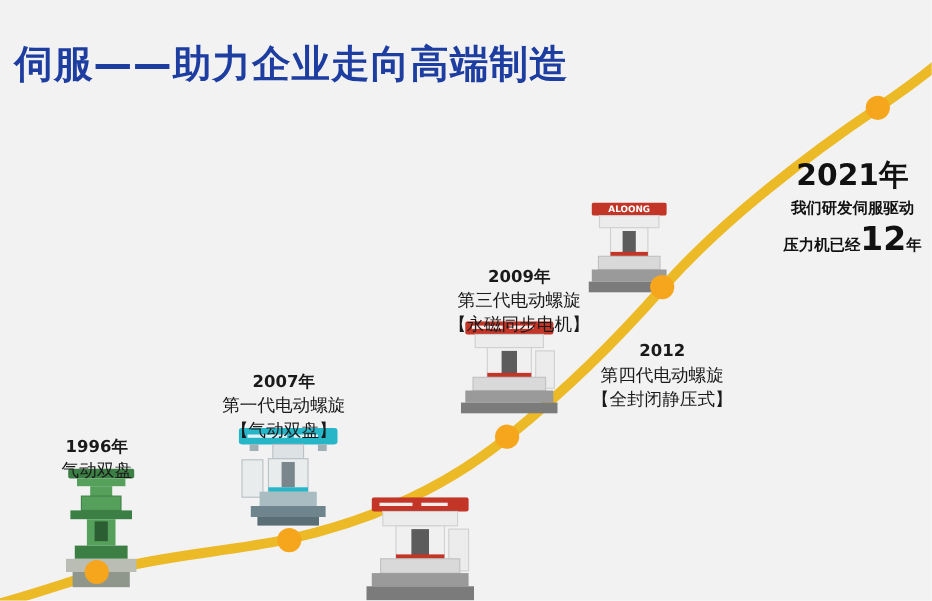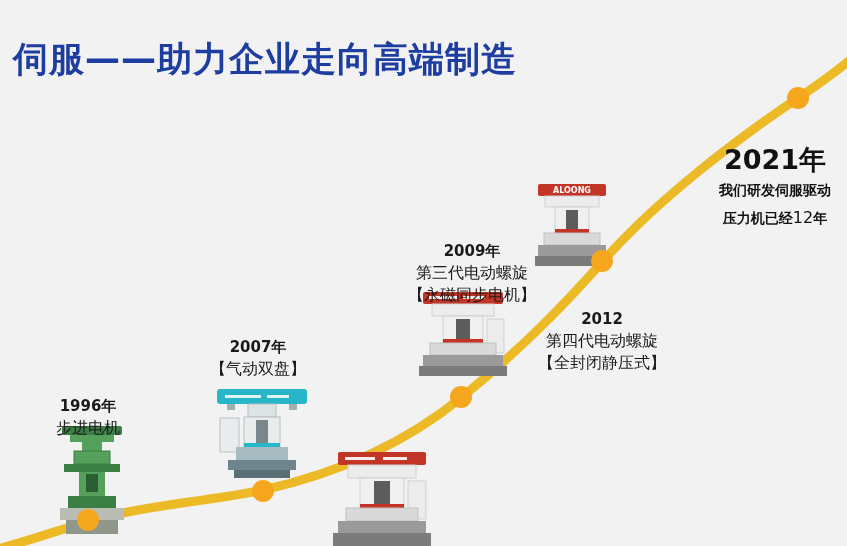--- a/index.html
+++ b/index.html
@@ -24,21 +24,21 @@
     position:absolute;z-index:5;text-align:center;color:#1a1a1a;margin-top:12px;
   }
   .milestone p{margin:0;line-height:22px;}
   .milestone .year{font-size:15px;font-weight:700;}
   .milestone .desc{font-size:16px;font-weight:500;}
   .highlight{position:absolute;z-index:5;text-align:center;color:#111;}
   .highlight p{margin:0;}
   .hl-year{font-size:27px;font-weight:700;line-height:34px;}
   .hl-line{font-size:14px;font-weight:600;line-height:26px;margin-top:2px;}
   .hl-line2{font-size:14px;font-weight:600;line-height:30px;}
-  .hl-num{font-size:16px;font-weight:400;}
+  .hl-num{font-size:30px;font-weight:700;}
 </style>
 </head>
 <body>
 
 <div class="stage">
 
   <svg class="layer curve-layer" viewBox="0 0 847 546" width="847" height="546">
     <path d="M -20 554
              C 30 541, 58 530, 100 518
              C 162 503, 205 502, 263 490
@@ -122,25 +122,26 @@
     <circle cx="263" cy="491" r="11" fill="#f6a61c"></circle>
     <circle cx="461" cy="397" r="11" fill="#f6a61c"></circle>
     <circle cx="602" cy="261" r="11" fill="#f6a61c"></circle>
     <circle cx="798" cy="98" r="11" fill="#f6a61c"></circle>
   </svg>
 
   <h1 class="page-title">伺服——助力企业走向高端制造</h1>
 
   <div class="milestone" style="left:28px;top:383px;width:120px;">
     <p class="year">1996年</p>
-    <p class="desc">步进电机</p>
+    <p class="desc">气动双盘</p>
   </div>
 
   <div class="milestone" style="left:188px;top:324px;width:140px;">
     <p class="year">2007年</p>
+    <p class="desc">第一代电动螺旋</p>
     <p class="desc">【气动双盘】</p>
   </div>
 
 
   <div class="milestone" style="left:397px;top:228px;width:150px;">
     <p class="year">2009年</p>
     <p class="desc">第三代电动螺旋</p>
     <p class="desc">【永磁同步电机】</p>
   </div>
 

